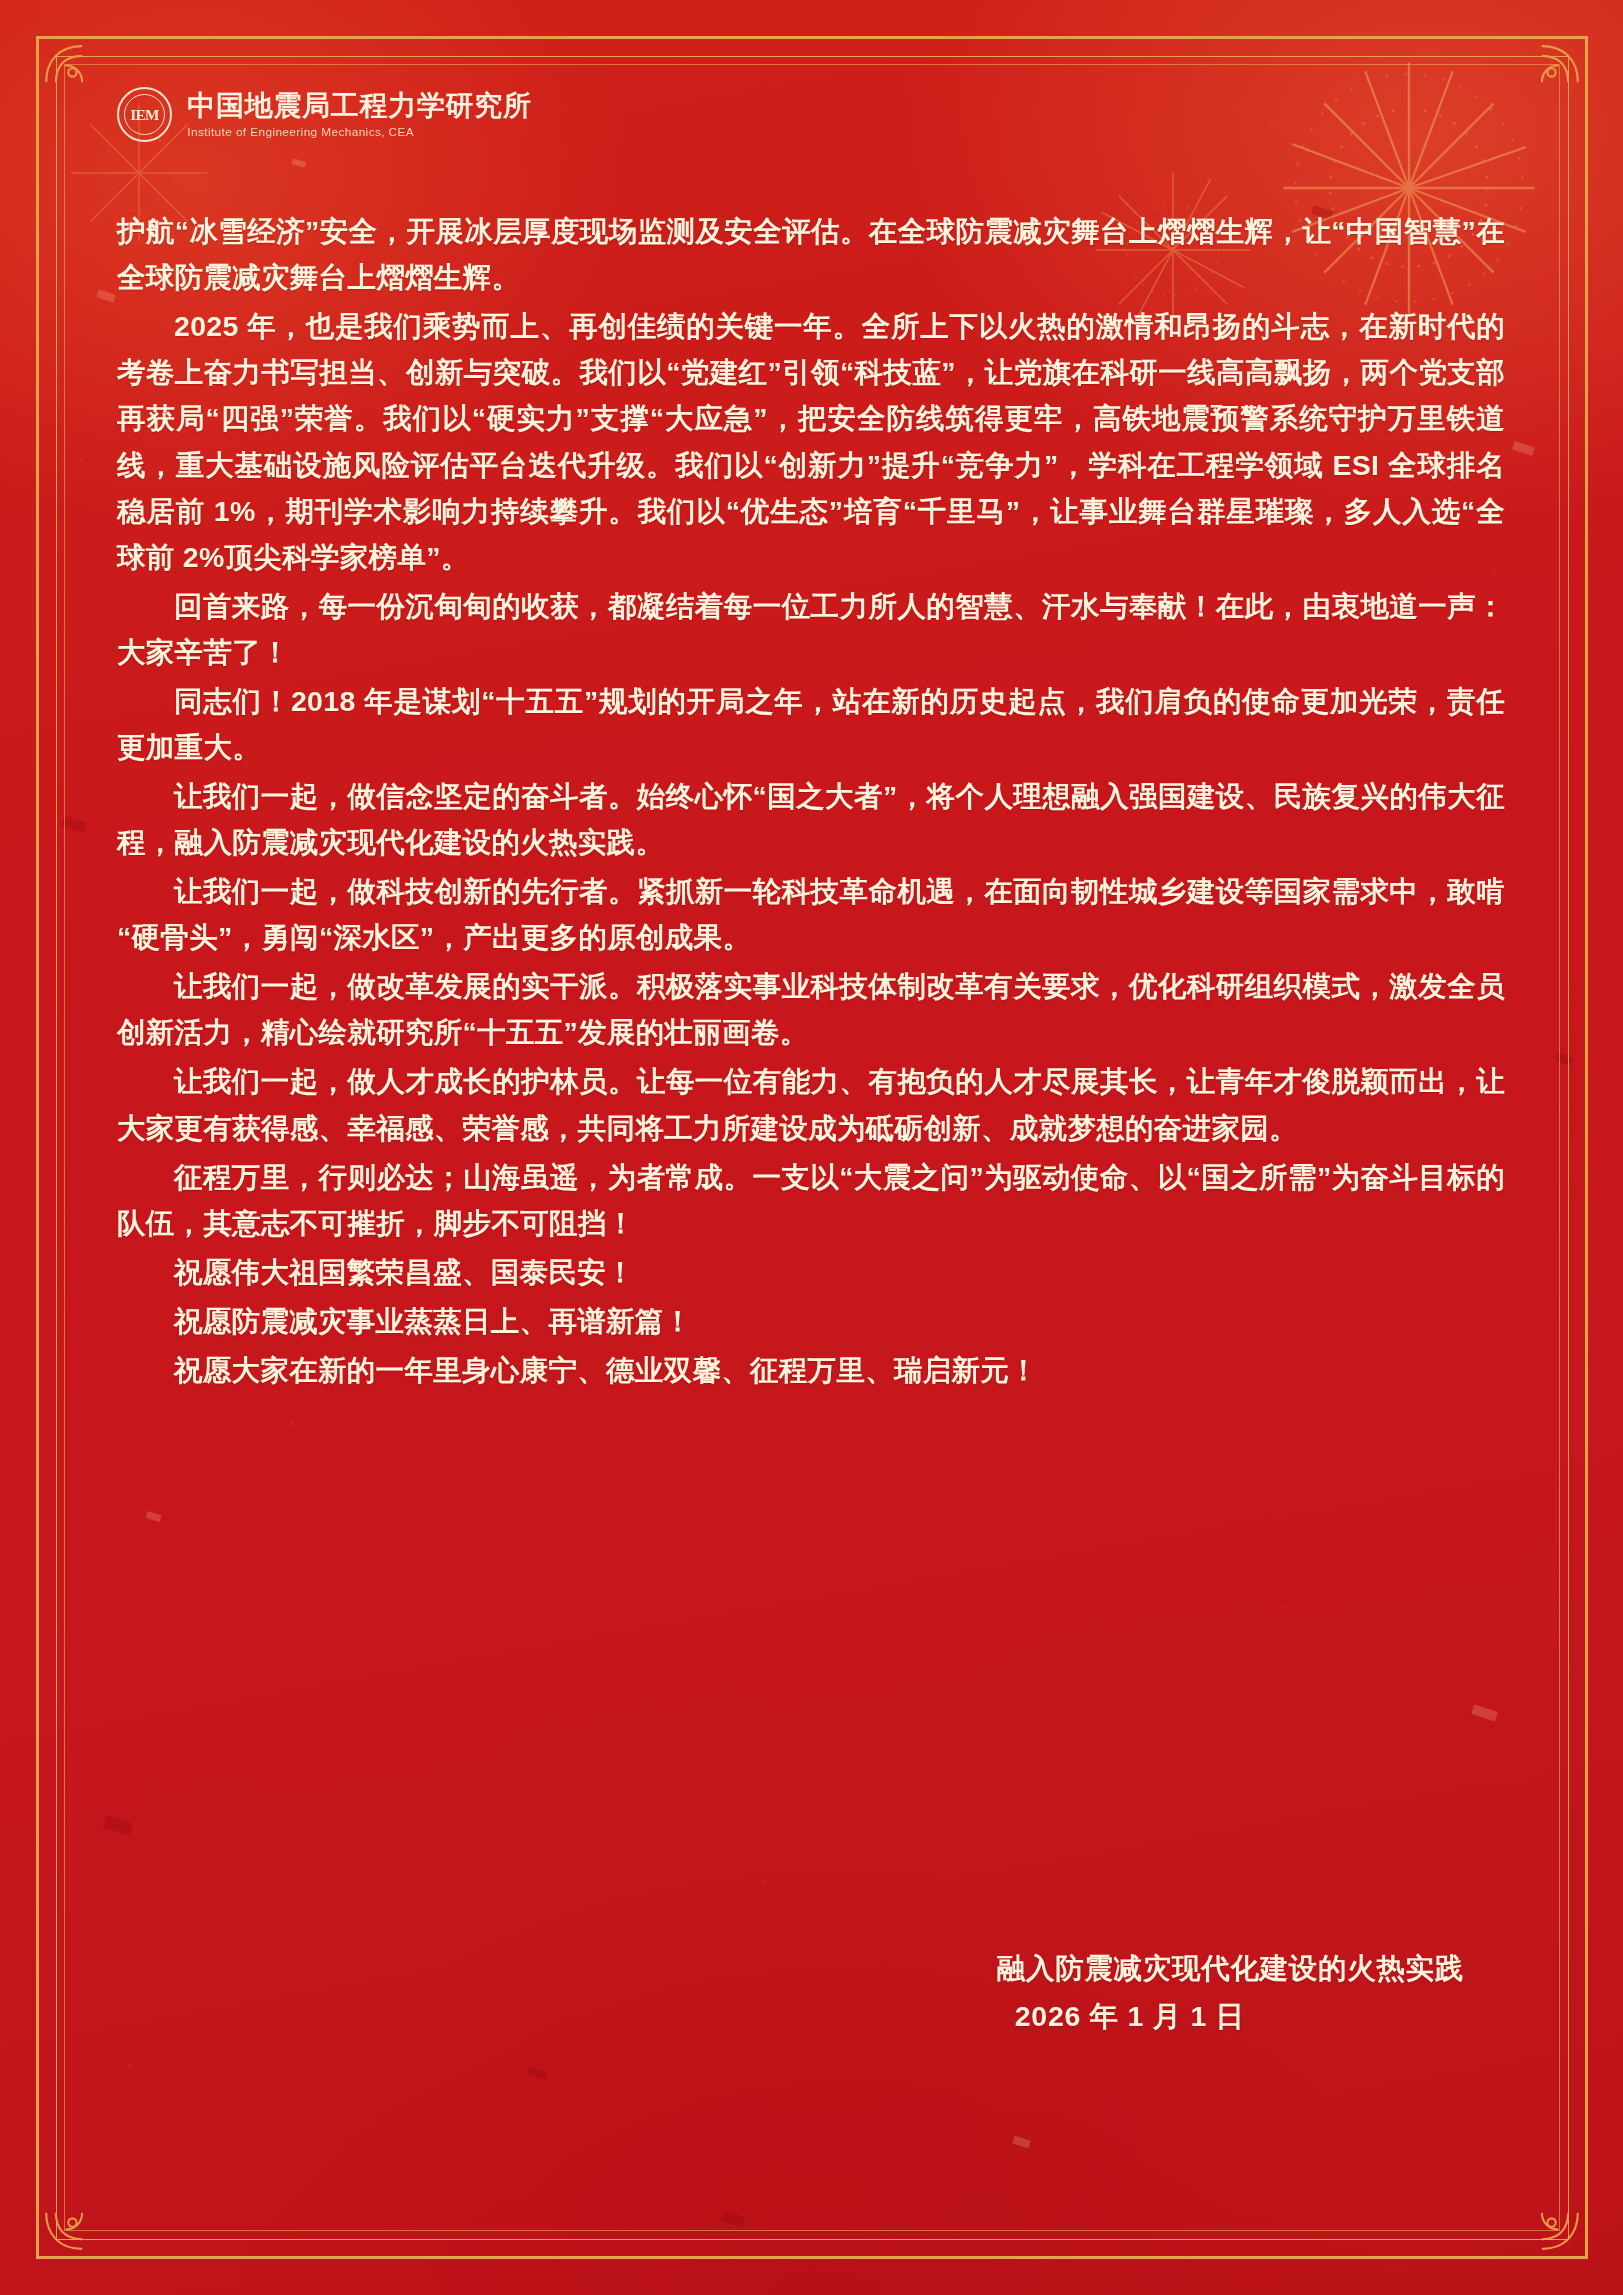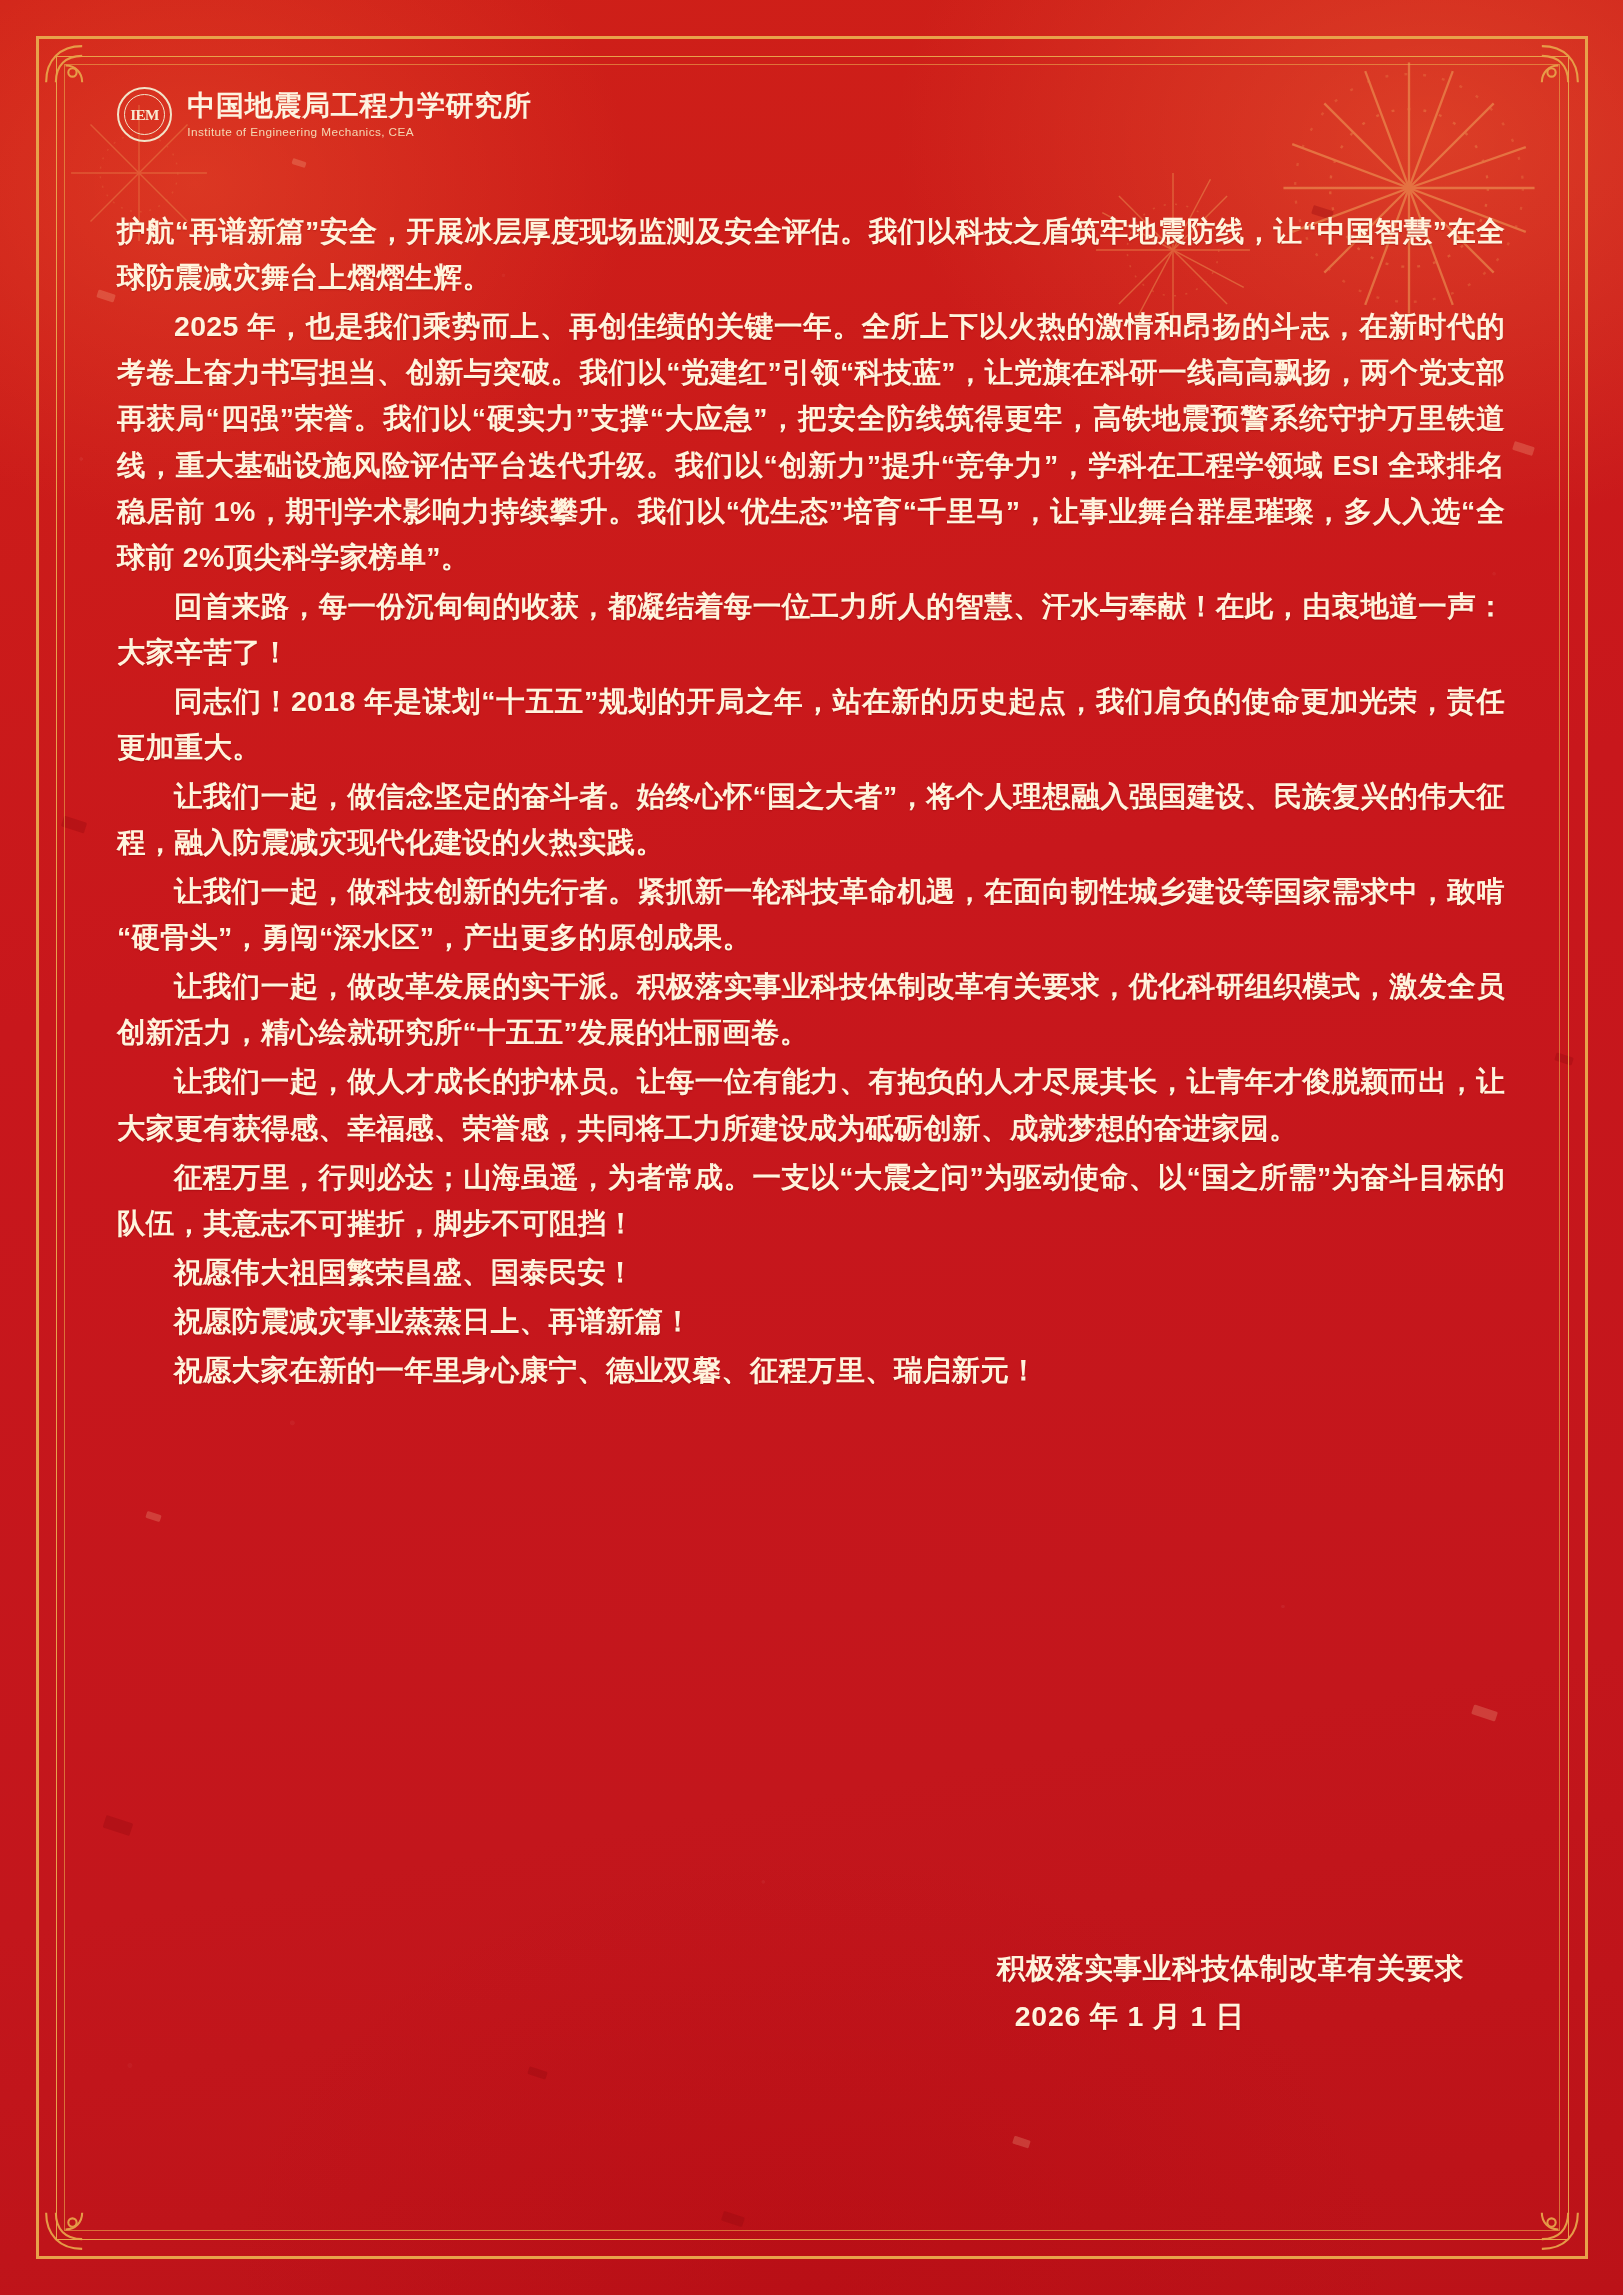--- a/index.html
+++ b/index.html
@@ -317,31 +317,31 @@
   <div class="logo-seal">
     <span class="mono">IEM</span>
   </div>
   <div class="logo-text">
     <div class="logo-cn">中国地震局工程力学研究所</div>
     <div class="logo-en">Institute of Engineering Mechanics, CEA</div>
   </div>
 </div>
 
 <div class="letter">
-  <p class="para">护航“再谱新篇”安全，开展冰层厚度现场监测及安全评估。我们以科技之盾筑牢地震防线，让“中国智慧”在全球防震减灾舞台上熠熠生辉。</p>
+  <p class="para">护航“冰雪经济”安全，开展冰层厚度现场监测及安全评估。在全球防震减灾舞台上熠熠生辉，让“中国智慧”在全球防震减灾舞台上熠熠生辉。</p>
   <p class="para indent">2025 年，也是我们乘势而上、再创佳绩的关键一年。全所上下以火热的激情和昂扬的斗志，在新时代的考卷上奋力书写担当、创新与突破。我们以“党建红”引领“科技蓝”，让党旗在科研一线高高飘扬，两个党支部再获局“四强”荣誉。我们以“硬实力”支撑“大应急”，把安全防线筑得更牢，高铁地震预警系统守护万里铁道线，重大基础设施风险评估平台迭代升级。我们以“创新力”提升“竞争力”，学科在工程学领域 ESI 全球排名稳居前 1%，期刊学术影响力持续攀升。我们以“优生态”培育“千里马”，让事业舞台群星璀璨，多人入选“全球前 2%顶尖科学家榜单”。</p>
   <p class="para indent">回首来路，每一份沉甸甸的收获，都凝结着每一位工力所人的智慧、汗水与奉献！在此，由衷地道一声：大家辛苦了！</p>
   <p class="para indent">同志们！2018 年是谋划“十五五”规划的开局之年，站在新的历史起点，我们肩负的使命更加光荣，责任更加重大。</p>
   <p class="para indent">让我们一起，做信念坚定的奋斗者。始终心怀“国之大者”，将个人理想融入强国建设、民族复兴的伟大征程，融入防震减灾现代化建设的火热实践。</p>
   <p class="para indent">让我们一起，做科技创新的先行者。紧抓新一轮科技革命机遇，在面向韧性城乡建设等国家需求中，敢啃“硬骨头”，勇闯“深水区”，产出更多的原创成果。</p>
   <p class="para indent">让我们一起，做改革发展的实干派。积极落实事业科技体制改革有关要求，优化科研组织模式，激发全员创新活力，精心绘就研究所“十五五”发展的壮丽画卷。</p>
   <p class="para indent">让我们一起，做人才成长的护林员。让每一位有能力、有抱负的人才尽展其长，让青年才俊脱颖而出，让大家更有获得感、幸福感、荣誉感，共同将工力所建设成为砥砺创新、成就梦想的奋进家园。</p>
   <p class="para indent">征程万里，行则必达；山海虽遥，为者常成。一支以“大震之问”为驱动使命、以“国之所需”为奋斗目标的队伍，其意志不可摧折，脚步不可阻挡！</p>
   <p class="para indent no-just">祝愿伟大祖国繁荣昌盛、国泰民安！</p>
   <p class="para indent no-just">祝愿防震减灾事业蒸蒸日上、再谱新篇！</p>
   <p class="para indent no-just">祝愿大家在新的一年里身心康宁、德业双馨、征程万里、瑞启新元！</p>
 </div>
 
 <div class="signature">
-  <div class="sig-line">积极落实事业科技体制改革有关要求</div>
+  <div class="sig-line">融入防震减灾现代化建设的火热实践</div>
   <div class="sig-line sig-date">2026 年 1 月 1 日</div>
 </div>
 
 
 </body></html>

